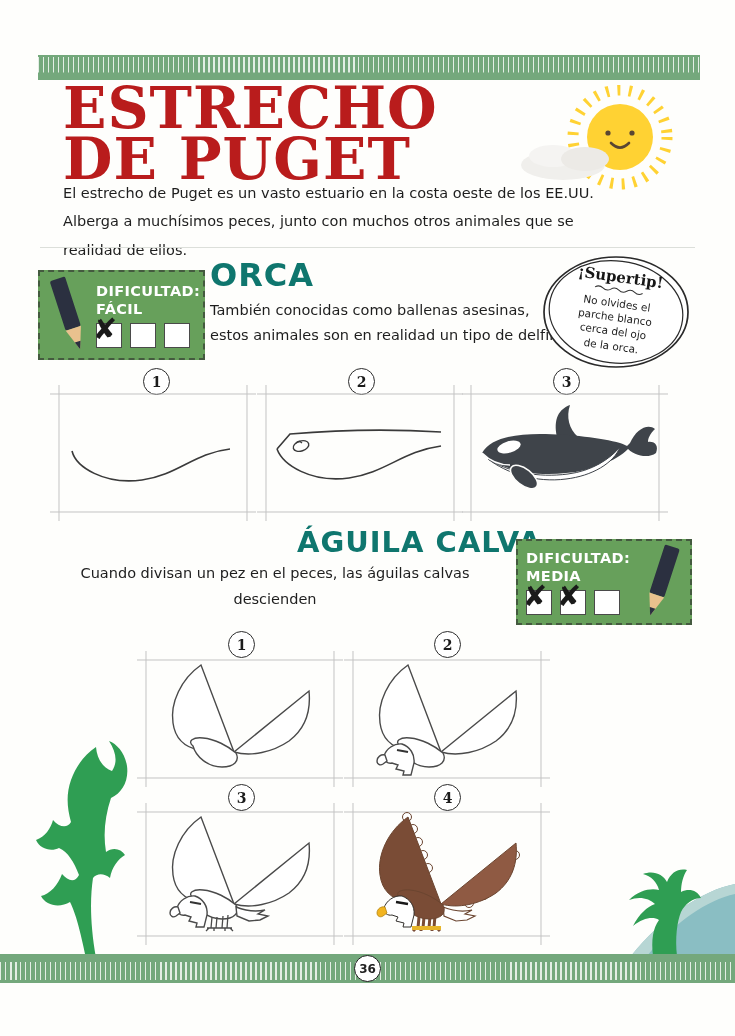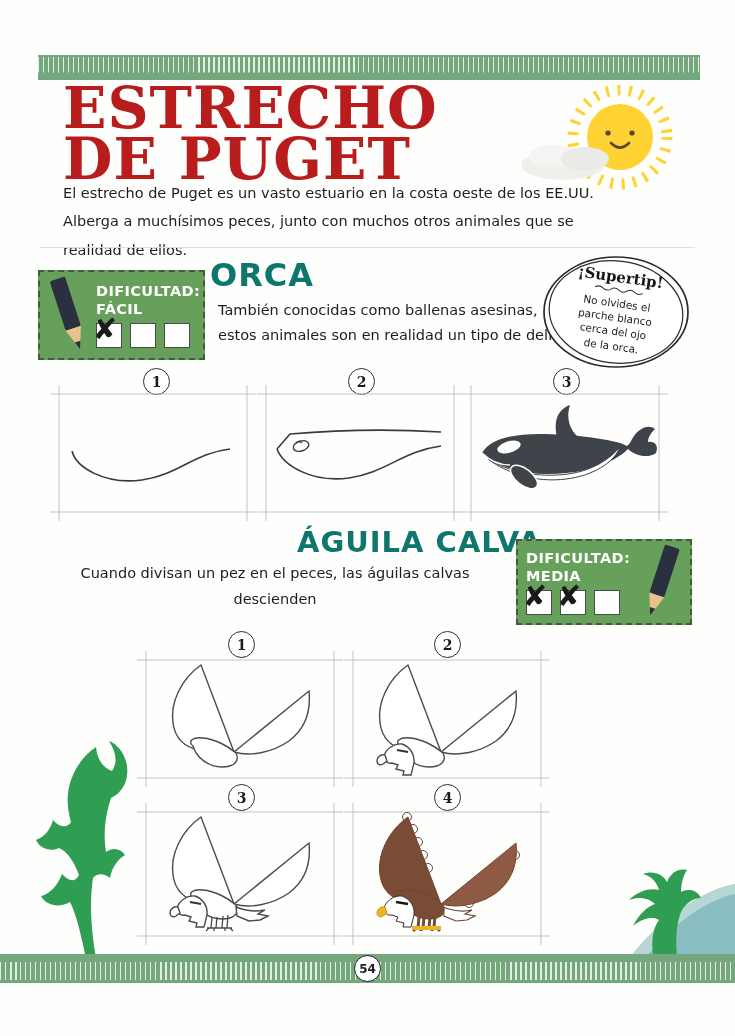--- a/index.html
+++ b/index.html
@@ -118,21 +118,21 @@
             <span class="mark"></span>
           </span>
         <span class="cb">
             <span class="mark"></span>
           </span>
       </div>
     </div>
   </div>
 
   <div class="abs section-h" style="left:210px;top:256px;">ORCA</div>
-  <div class="abs hand" style="left:218px;top:298px;line-height:1.75;">
+  <div class="abs hand" style="left:210px;top:298px;line-height:1.75;">
     <span>También conocidas como ballenas asesinas,</span>
     <span>estos animales son en realidad un tipo de delfín.</span>
   </div>
 
   <div class="abs" style="left:540px;top:252px;width:152px;height:122px;">
     <svg class="abs" style="left:0;top:0;" width="152" height="122" viewBox="0 0 152 122">
       <ellipse cx="76" cy="60" rx="72" ry="55" fill="#fff" stroke="#2a2a2a" stroke-width="1.7"></ellipse>
       <ellipse cx="76" cy="60" rx="67" ry="51" fill="none" stroke="#2a2a2a" stroke-width="1.2" transform="rotate(7 76 60)"></ellipse>
     </svg>
     <div class="abs tiptext" style="left:17px;top:16px;">
@@ -286,15 +286,15 @@
 
   <svg class="abs" style="left:595px;top:858px;" width="140" height="98" viewBox="0 0 140 98">
     <path d="M140,98 L140,26 C108,32 66,60 36,98 Z" fill="#8abec3"></path>
     <path d="M140,26 C108,32 66,60 36,98 L52,98 C80,64 112,42 140,36 Z" fill="#b7d6d4"></path>
     <path fill="#2f9e53" d="M58,98 C56,82 58,70 64,62 C58,58 48,60 38,68 C44,56 52,49 60,46 C54,40 44,38 34,42
       C44,32 56,30 64,32 C62,24 56,18 48,16 C58,12 68,16 72,24 C76,14 84,10 92,12
       C88,18 86,26 86,34 C94,30 102,32 106,40 C98,40 90,46 86,54 C82,64 80,80 82,98 Z"></path>
   </svg>
 
   <div class="abs band bottom" style="left:0;top:954px;width:735px;height:29px;"></div>
-  <div class="abs pagecircle" style="left:354px;top:955px;">54</div>
+  <div class="abs pagecircle" style="left:354px;top:955px;">36</div>
 
 </div>
 
 </body></html>

